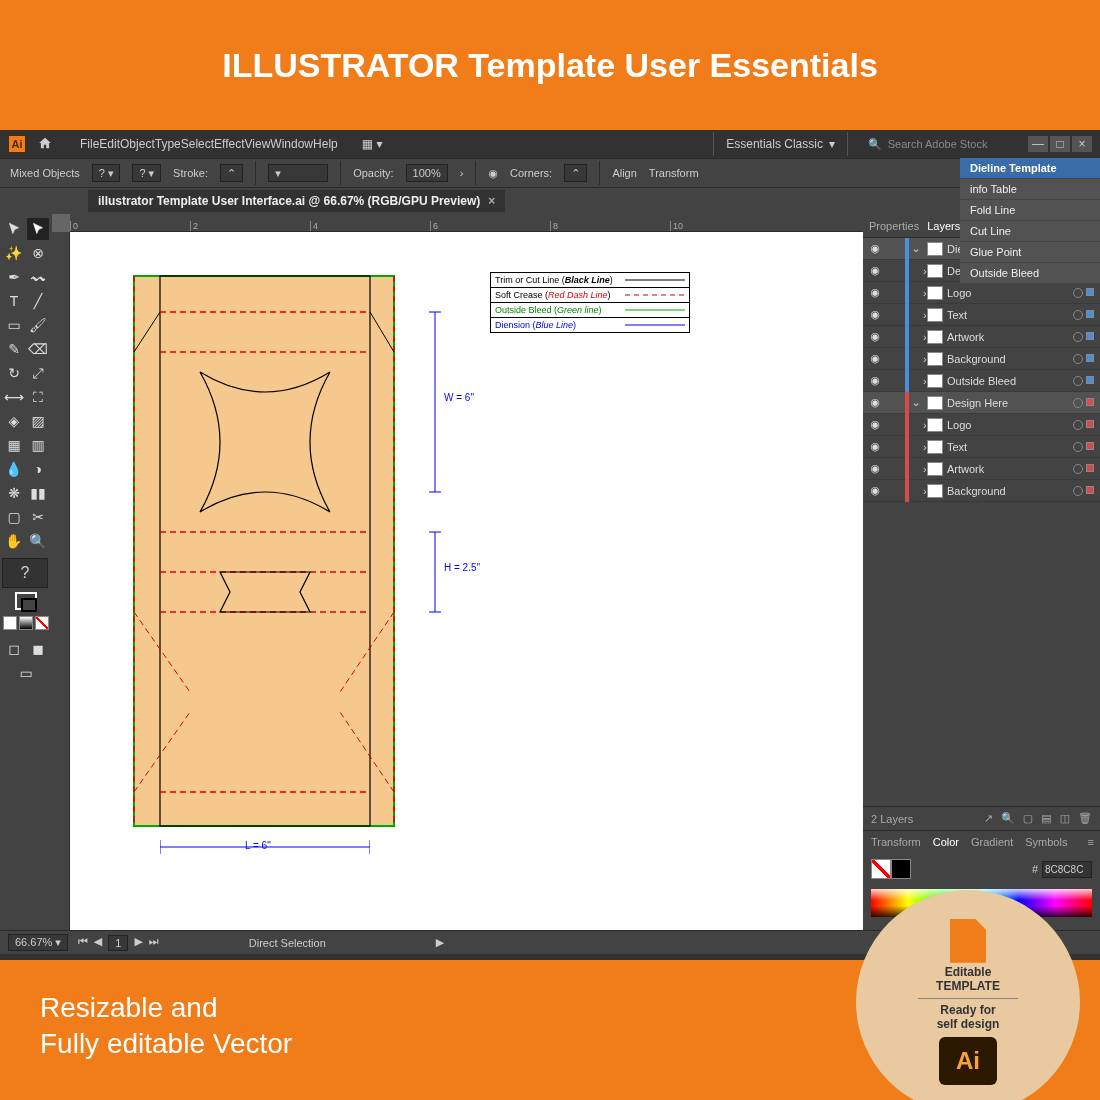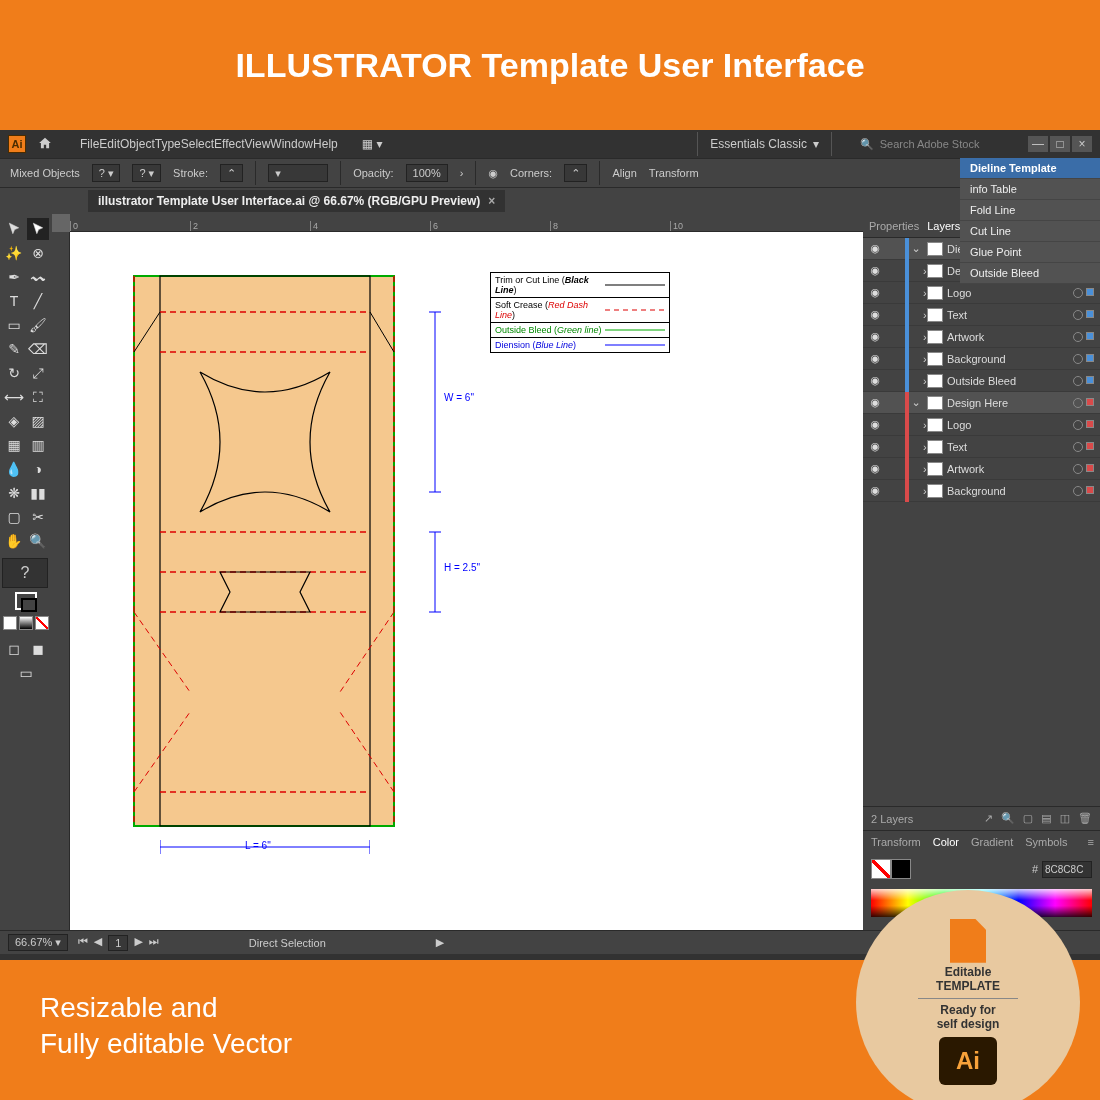--- a/index.html
+++ b/index.html
@@ -7,21 +7,21 @@
 
 .top-banner { background: #f07d1a; height: 130px; display: flex; align-items: center; justify-content: center; }
 .top-banner h1 { color: #fff; font-size: 34px; font-weight: 600; }
 
 .app-frame { background: #323232; height: 830px; position: relative; }
 .titlebar { height: 28px; background: #323232; display: flex; align-items: center; gap: 12px; padding: 0 8px; color: #ccc; font-size: 12px; }
 .ai-logo { width: 18px; height: 18px; background: #f07d1a; border: 1px solid #4a2c00; color: #4a2c00; font-weight: bold; font-size: 11px; text-align: center; line-height: 16px; }
 .home-icon svg { fill: #ccc; }
 .menu { display: flex; margin-left: 16px; }
 .menu span { cursor: pointer; }
-.ti-right { margin-left: auto; display: flex; align-items: center; gap: 28px; }
+.ti-right { margin-left: auto; display: flex; align-items: center; gap: 20px; }
 .workspace { color: #ccc; font-size: 12px; display: flex; align-items: center; gap: 6px; padding: 0 12px; border-left: 1px solid #555; border-right: 1px solid #555; height: 24px; }
 .search-stock { display: flex; align-items: center; gap: 6px; color: #888; font-size: 11px; width: 140px; }
 .win-controls { display: flex; gap: 2px; }
 .win-controls div { width: 20px; height: 16px; background: #555; color: #ccc; text-align: center; font-size: 12px; line-height: 16px; }
 
 .controlbar { height: 30px; background: #434343; border-top: 1px solid #2a2a2a; border-bottom: 1px solid #2a2a2a; display: flex; align-items: center; gap: 12px; padding: 0 10px; color: #ccc; font-size: 11px; }
 .ctrl-box { background: #383838; border: 1px solid #222; padding: 2px 6px; height: 18px; display: flex; align-items: center; }
 .ctrl-long { width: 60px; }
 .ctrl-sep { width: 1px; height: 24px; background: #2a2a2a; }
 
@@ -39,21 +39,21 @@
 .sw { width: 14px; height: 14px; border: 1px solid #888; }
 .sw-fill { background: #fff; }
 
 .canvas-wrap { flex: 1; background: #666; position: relative; overflow: hidden; }
 .ruler-h { position: absolute; top: 0; left: 18px; right: 0; height: 18px; background: #434343; border-bottom: 1px solid #2a2a2a; color: #aaa; font-size: 9px; display: flex; align-items: flex-end; }
 .ruler-h span { width: 120px; border-left: 1px solid #888; padding-left: 2px; }
 .ruler-v { position: absolute; top: 18px; left: 0; width: 18px; bottom: 0; background: #434343; border-right: 1px solid #2a2a2a; }
 .canvas { position: absolute; top: 18px; left: 18px; right: 0; bottom: 0; background: #fff; }
 
 .dieline-svg { position: absolute; top: 40px; left: 60px; }
-.legend-box { position: absolute; top: 40px; left: 420px; width: 180px; border: 1px solid #000; background: #fff; font-size: 9px; }
+.legend-box { position: absolute; top: 40px; left: 420px; width: 200px; border: 1px solid #000; background: #fff; font-size: 9px; }
 .legend-row { display: flex; border-bottom: 1px solid #000; padding: 2px 4px; align-items: center; }
 .legend-row:last-child { border-bottom: none; }
 .legend-text { flex: 1; }
 .legend-line { width: 60px; }
 .dim-label { position: absolute; color: #0000ff; font-size: 10px; }
 
 .panels-right { width: 237px; background: #434343; display: flex; flex-direction: column; position: relative; }
 .dropdown-overlay { position: absolute; top: -56px; right: 0; width: 140px; background: #525252; z-index: 20; font-size: 11px; color: #eee; }
 .dd-item { padding: 4px 10px; border-bottom: 1px solid #454545; }
 .dd-item.sel { background: #3a6da8; color: #fff; font-weight: bold; }
@@ -99,21 +99,21 @@
 .badge-circle { position: absolute; right: 20px; top: -70px; width: 224px; height: 224px; background: #e8c9a0; border-radius: 50%; display: flex; flex-direction: column; align-items: center; justify-content: center; gap: 2px; }
 .badge-file { width: 36px; height: 44px; background: #f07d1a; clip-path: polygon(0 0, 70% 0, 100% 25%, 100% 100%, 0 100%); }
 .badge-text { color: #333; font-size: 12px; font-weight: bold; text-align: center; line-height: 1.2; }
 .badge-line { width: 100px; height: 1px; background: #888; margin: 2px 0;}
 .ai-badge { width: 58px; height: 48px; background: #2a1800; border-radius: 6px; color: #f8a23a; font-weight: bold; font-size: 24px; display: flex; align-items: center; justify-content: center; margin-top: 4px; }
 </style>
 </head>
 <body>
 
 <div class="top-banner">
-  <h1>ILLUSTRATOR Template User Interface</h1>
+  <h1>ILLUSTRATOR Template User Essentials</h1>
 </div>
 
 <div class="app-frame">
 
   <div class="titlebar">
     <div class="ai-logo">Ai</div>
     <span class="home-icon"><svg width="14" height="14" viewBox="0 0 24 24">
           <path d="M12 3l10 9h-3v9h-5v-6h-4v6H5v-9H2z"></path>
         </svg></span>
     <div class="menu">

